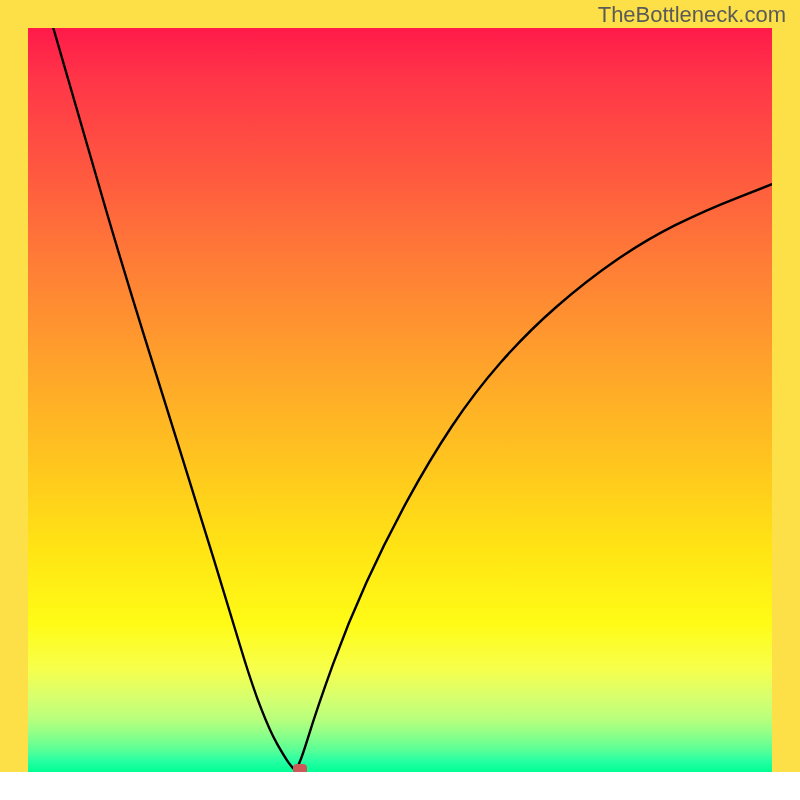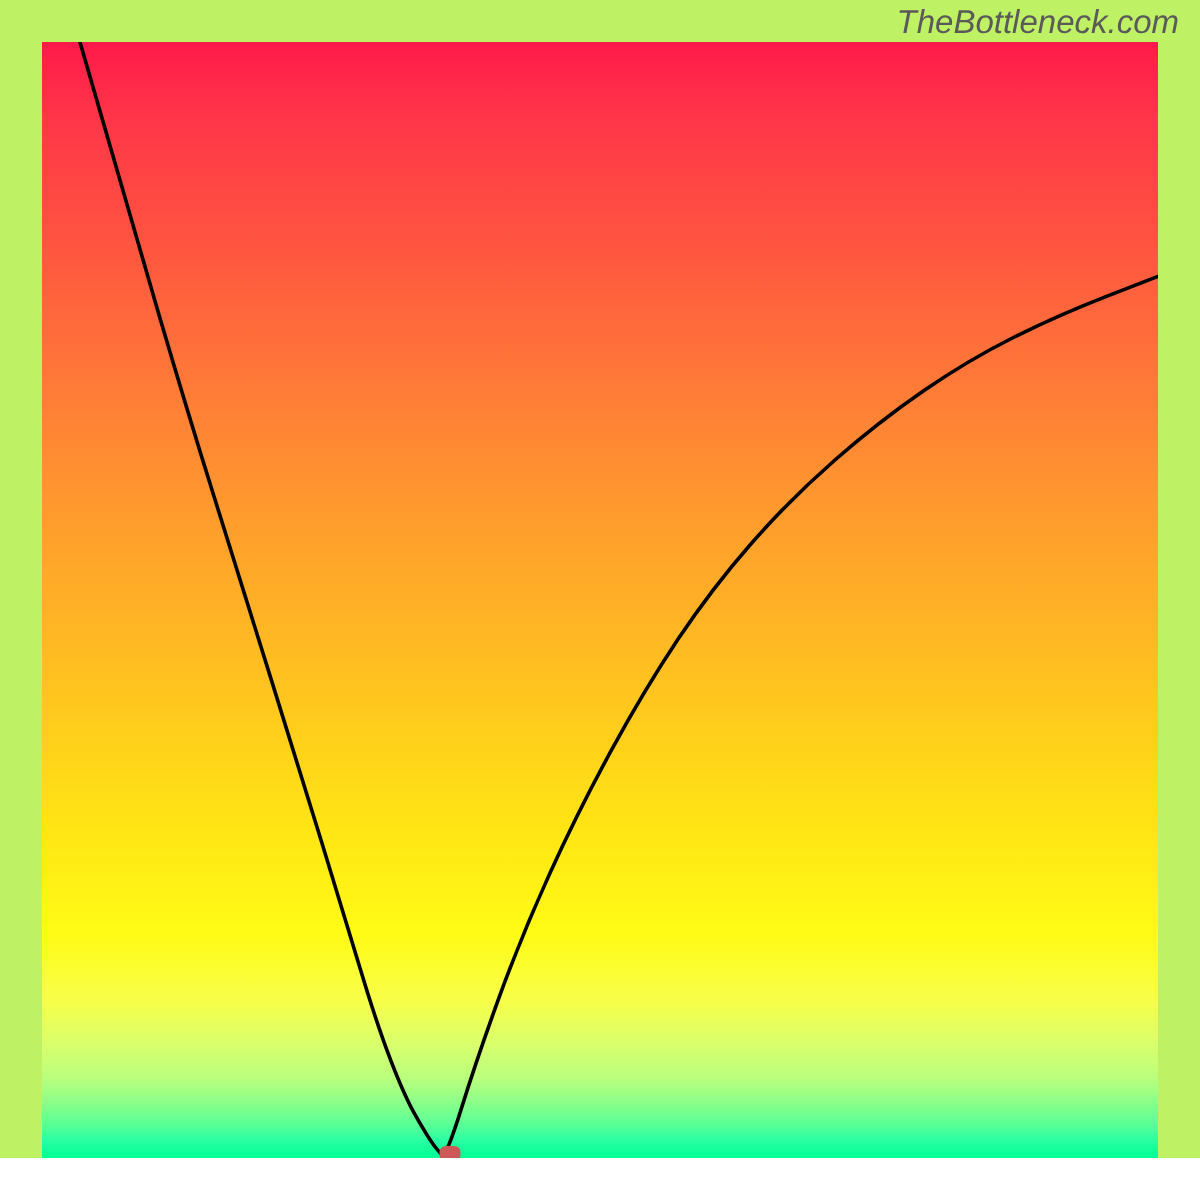--- a/index.html
+++ b/index.html
@@ -8,22 +8,21 @@
     width: 800px;
     height: 800px;
     overflow: hidden;
     background: #fff;
     font-family: Arial, Helvetica, sans-serif;
   }
   .frame {
     position: relative;
     width: 800px;
     height: 772px;
-    background: #bef264;
-    font-style: italic;
+    background: #fde047;
   }
   .watermark {
     position: absolute;
     top: 2px;
     right: 14px;
     color: #5a5a5a;
     font-size: 22px;
     font-weight: 400;
     letter-spacing: 0px;
     z-index: 10;

